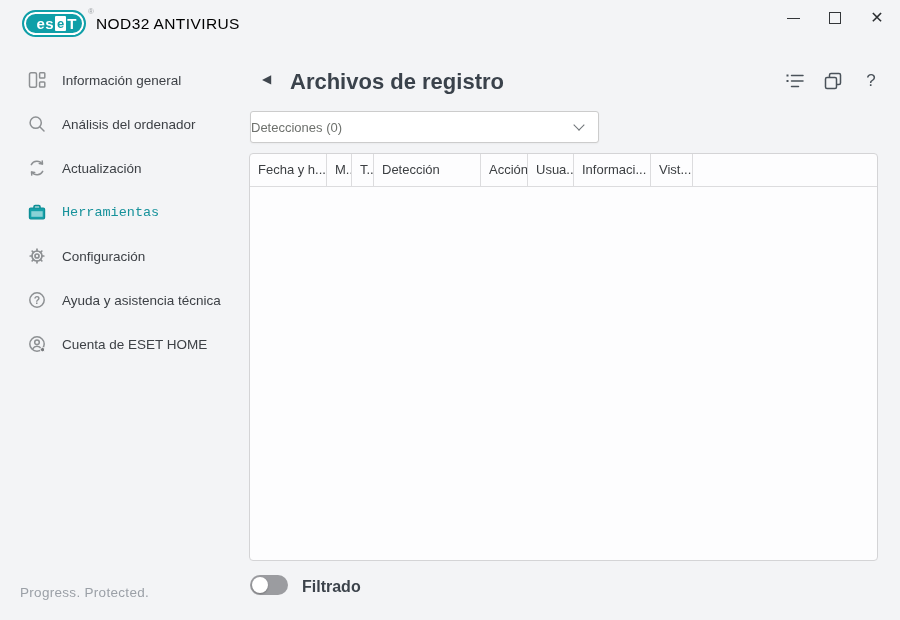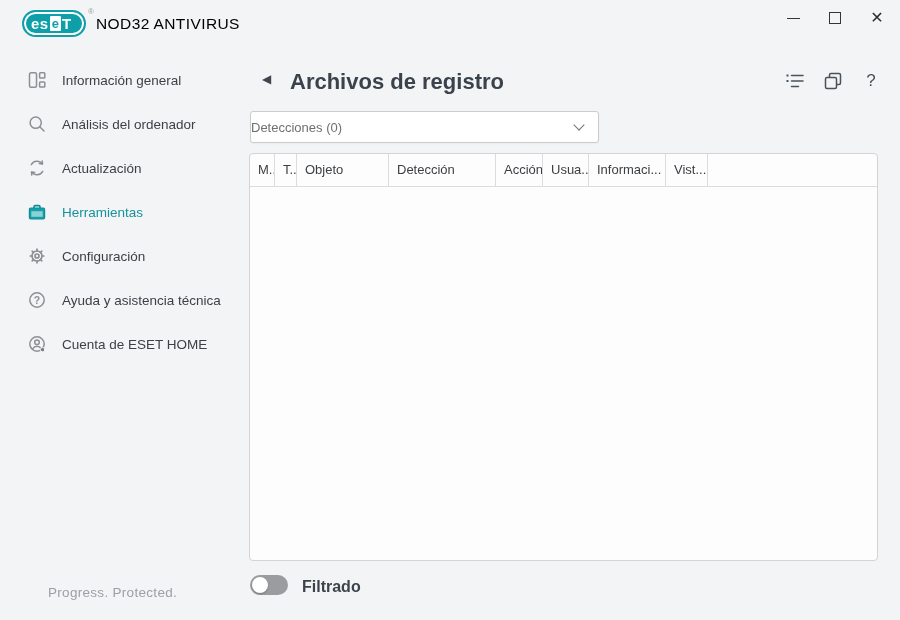--- a/index.html
+++ b/index.html
@@ -11,21 +11,21 @@
     overflow:hidden;
     color:#3d4043;
   }
 
   
   .logo-wrap { position:absolute; left:22px; top:10px; display:flex; align-items:flex-start; }
   .logo-pill {
     background:#0f9fa8;
     border-radius:14px;
     height:27px; min-width:64px;
-    display:flex; align-items:center; justify-content:flex-start;
+    display:flex; align-items:center; justify-content:flex-end;
     box-shadow: inset 0 0 0 2px #ffffff, inset 0 0 0 20px #0f9fa8;
     border:2.5px solid #0f9fa8;
     padding:0 7px;
   }
   .logo-txt { color:#ffffff; font-weight:bold; font-size:15px; letter-spacing:0.5px; line-height:1; }
   .logo-boxed {
     background:#ffffff; color:#0f9fa8; font-weight:bold; font-size:13px;
     display:inline-block; padding:1px 2px; margin:0 1px; line-height:1;
     border-radius:1px;
   }
@@ -45,21 +45,21 @@
   .close-glyph { font-size:16px; color:#2b2e31; line-height:1; }
 
   
   .sidebar { position:absolute; left:0; top:58px; width:248px; }
   .side-item {
     position:absolute; left:26px; height:44px; width:215px;
     display:flex; align-items:center; cursor:pointer;
   }
   .side-icon { width:22px; height:22px; flex:0 0 22px; display:flex; align-items:center; justify-content:center; }
   .side-label { margin-left:14px; font-size:13.5px; color:#3d4146; white-space:nowrap; }
-  .side-item.active .side-label { color:#17929b; }
+  .side-item.active .side-label { color:#17929b;font-family:Liberation Mono, monospace; }
   svg.sicon { stroke:#8d9093; fill:none; stroke-width:1.5; stroke-linecap:round; stroke-linejoin:round; }
 
   
   .back-btn { position:absolute; left:262px; top:72px; font-size:12px; color:#3f464e; cursor:pointer; }
   .page-title { position:absolute; left:290px; top:69px; font-size:22px; font-weight:bold; color:#3a424b; }
   .toolbar { position:absolute; top:70px; right:18px; display:flex; align-items:center; gap:16px; }
   .tool-btn { cursor:pointer; display:flex; align-items:center; justify-content:center; width:22px; height:22px; }
   svg.ticon { stroke:#4a525a; fill:none; stroke-width:1.5; stroke-linecap:round; stroke-linejoin:round; }
   .help-glyph { font-size:17px; color:#4a525a; font-weight:500; }
 
@@ -96,21 +96,21 @@
     position:absolute; left:250px; top:575px; width:38px; height:20px;
     background:#9b9ca0; border-radius:10px; cursor:pointer;
   }
   .toggle-knob {
     position:absolute; left:2px; top:2px; width:16px; height:16px;
     background:#ffffff; border-radius:50%;
     box-shadow:0 1px 2px rgba(0,0,0,0.25);
   }
   .toggle-label { position:absolute; left:302px; top:578px; font-size:16px; font-weight:bold; color:#3c434b; }
 
-  .footer-tagline { position:absolute; left:20px; top:585px; font-size:13.5px; color:#9ba0a7; letter-spacing:0.3px;margin-left:28px; }
+  .footer-tagline { position:absolute; left:20px; top:585px; font-size:13.5px; color:#9ba0a7; letter-spacing:0.3px; }
 </style>
 </head>
 <body>
 
 <div class="logo-wrap">
   <div class="logo-pill">
     <span class="logo-txt">es</span>
       <span class="logo-boxed">e</span>
       <span class="logo-txt">T</span>
   </div>
@@ -242,23 +242,23 @@
   </div>
 </div>
 
 <div class="dropdown">
   <span class="dropdown-value">Detecciones (0)</span>
   <span class="chevron"></span>
 </div>
 
 <div class="log-table">
   <div class="table-header">
+    <div class="th" style="width:77px">Fecha y h...</div>
     <div class="th" style="width:25px">M..</div>
     <div class="th" style="width:22px">T...</div>
-    <div class="th" style="width:92px">Objeto</div>
     <div class="th" style="width:107px">Detección</div>
     <div class="th" style="width:47px">Acción</div>
     <div class="th" style="width:46px">Usua...</div>
     <div class="th" style="width:77px">Informaci...</div>
     <div class="th" style="width:42px">Vist...</div>
     <div class="th"></div>
   </div>
   <div></div>
 </div>
 

